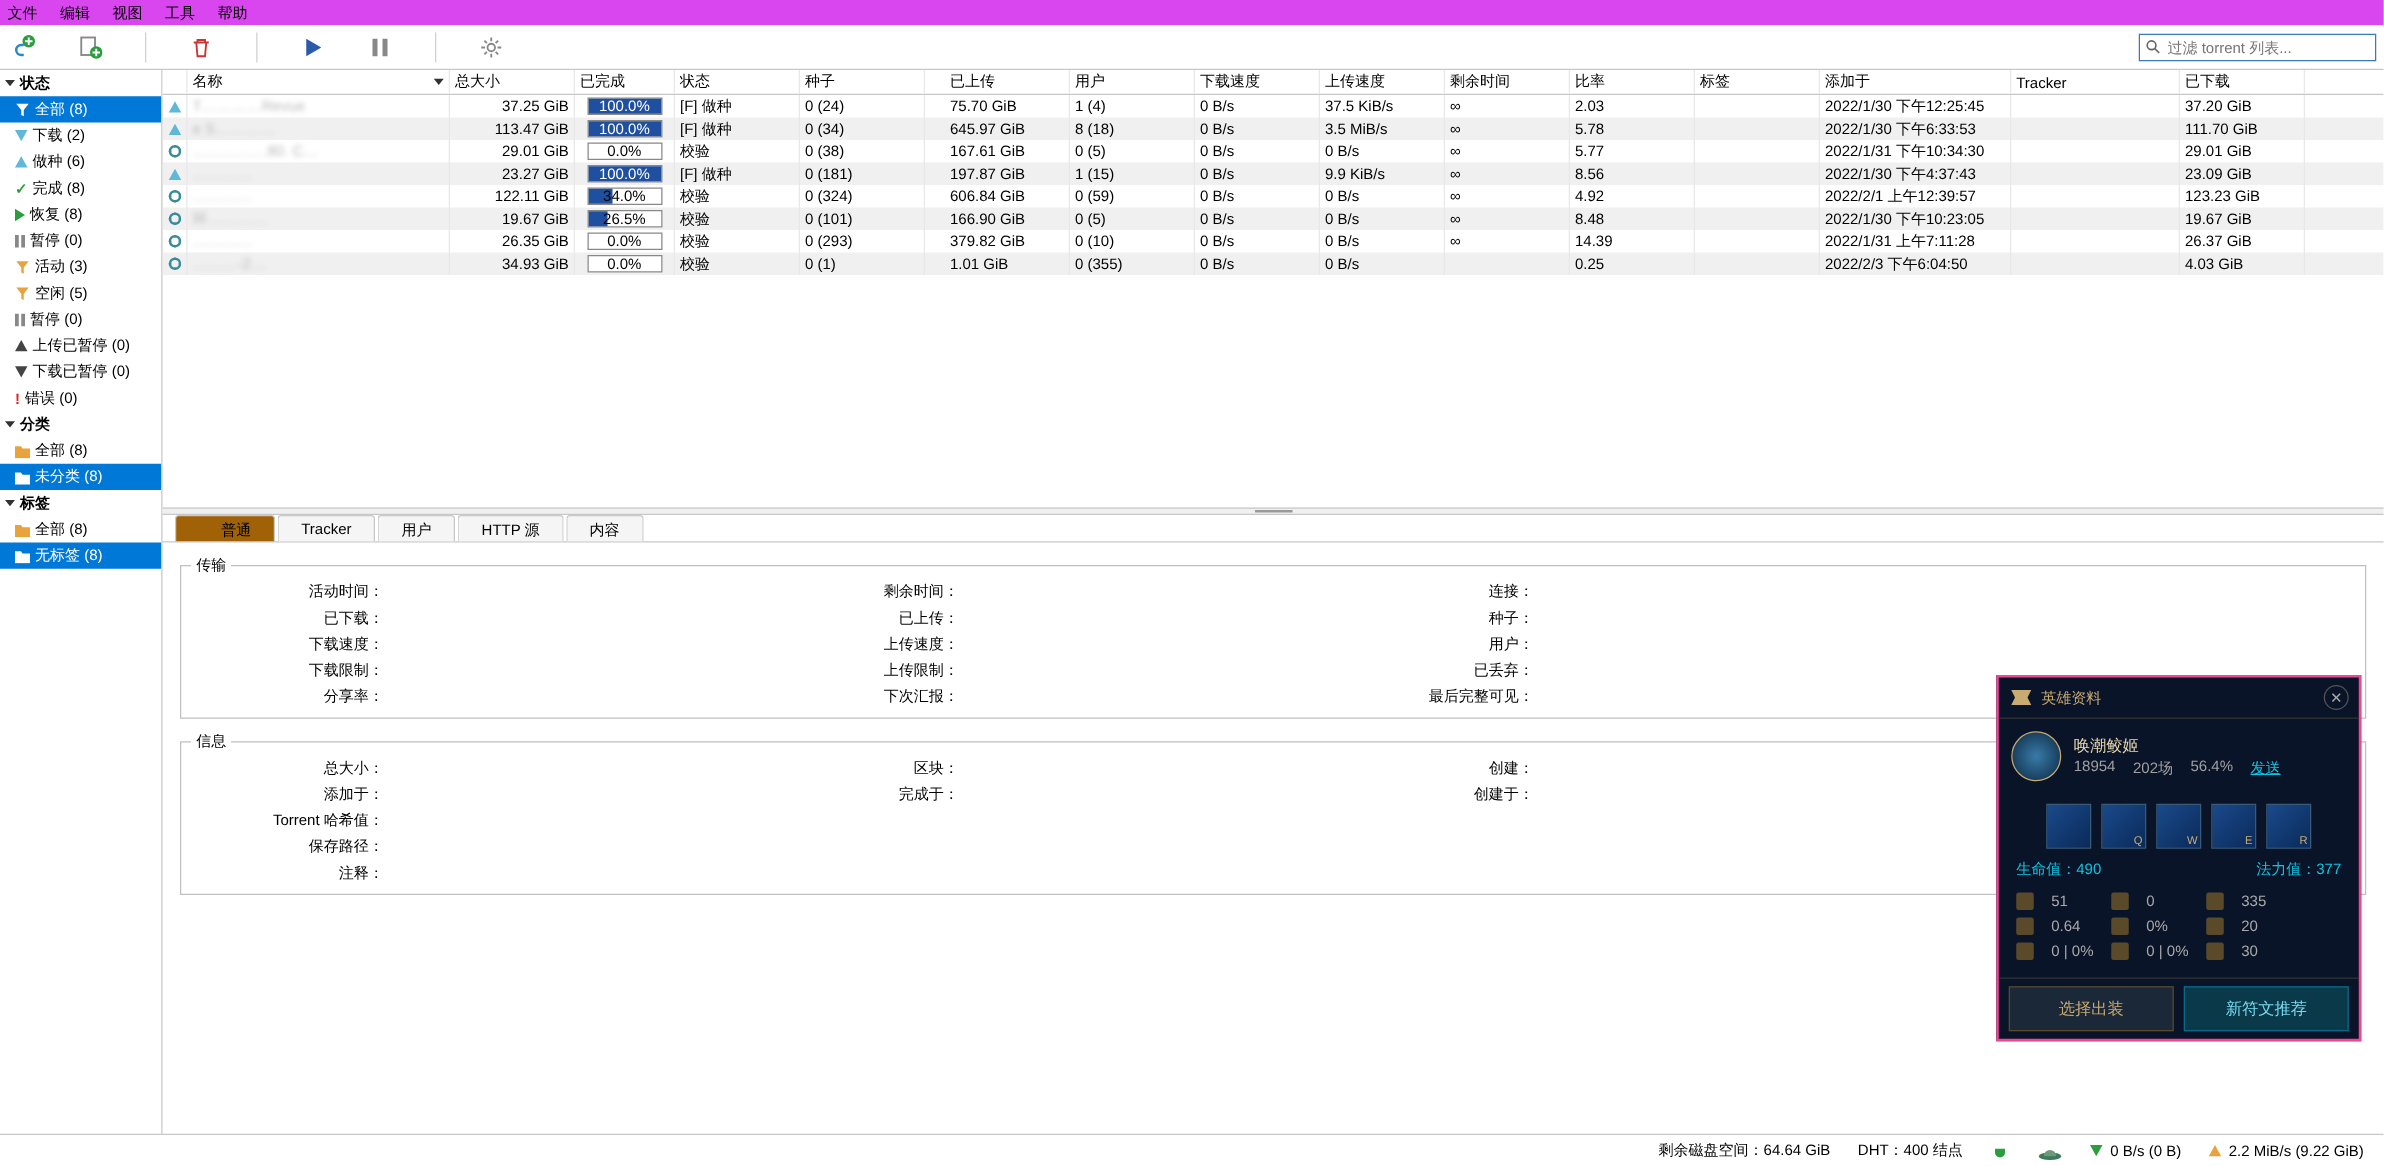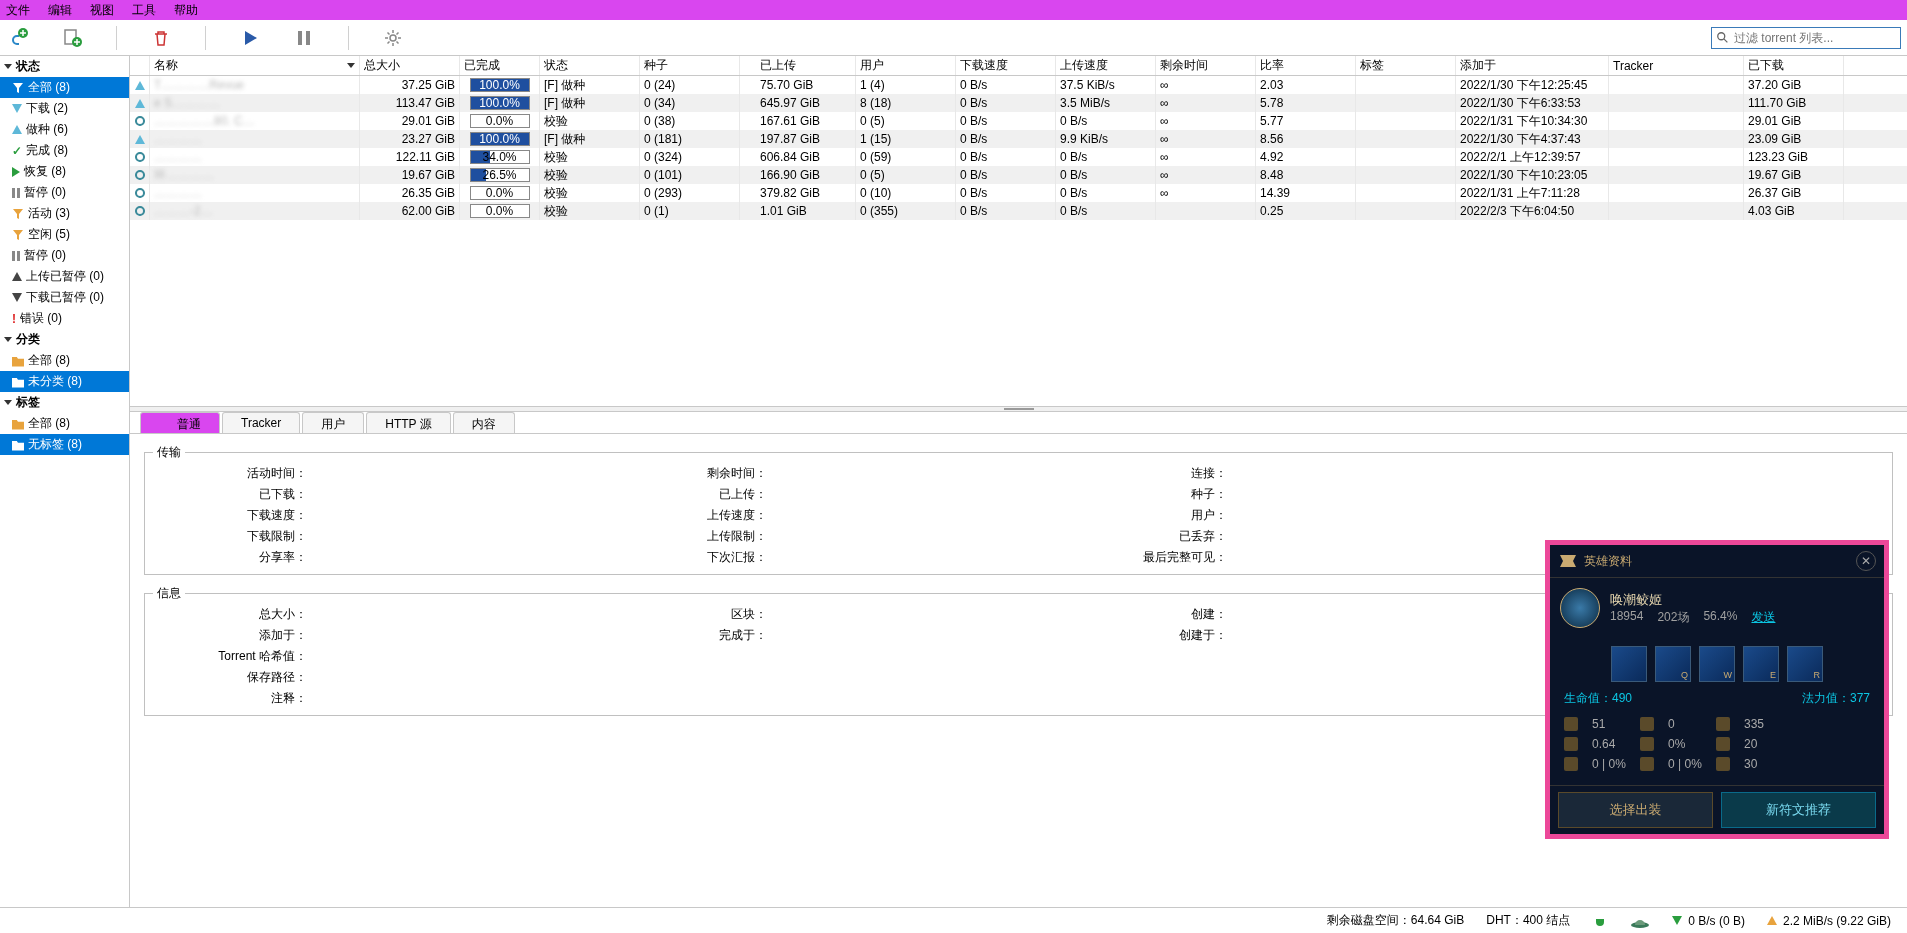--- a/index.html
+++ b/index.html
@@ -74,34 +74,34 @@
 .prog-full .prog-txt { color:#fff; }
 
 .name-blur { color: #bbb; filter: blur(2px); }
 
 .splitter { height: 6px; border-top:1px solid #c8c8c8; border-bottom:1px solid #c8c8c8; background:#f0f0f0; display:flex; align-items:center; justify-content:center; }
 .splitter span { width:30px; height:2px; background:#999; }
 
 
 .tabs { display: flex; height: 22px; border-bottom:1px solid #c8c8c8; padding-left:10px; }
 .tab { padding: 3px 18px; border:1px solid #c8c8c8; border-bottom:none; margin-right:2px; background:#f5f5f5; cursor:default; border-radius:3px 3px 0 0; }
-.tab.active { background:#d946ef;padding-left:36px; }
+.tab.active { background:#a16207;padding-left:36px; }
 
 .detail-pane { flex:1; padding: 10px 14px; overflow:auto; }
 fieldset { border:1px solid #c0c0c0; margin-bottom:10px; padding:4px 8px 8px; }
 legend { padding:0 4px; }
 .info-grid { display:grid; grid-template-columns: 160px 300px 160px 300px 160px auto; row-gap:4px; }
 .info-grid .lbl { text-align:right; padding-right:6px; }
 
 
 .statusbar { position:absolute; bottom:0; left:0; right:0; height:26px; border-top:1px solid #c8c8c8; display:flex; align-items:center; padding:0 16px; gap:22px; justify-content:flex-end; background:#fff; }
 .statusbar .item { display:flex; align-items:center; gap:6px; }
 
 
-.overlay { position:absolute; right:18px; top:540px; width:344px; background:#0a1428; border:5px solid #ec4899; color:#c9aa71; font-family: sans-serif; }
+.overlay { position:absolute; right:18px; top:540px; width:292px; background:#0a1428; border:2px solid #ec4899; color:#c9aa71; font-family: sans-serif; }
 .ov-title { display:flex; align-items:center; padding:6px 8px; border-bottom:1px solid #333; }
 .ov-title .close { margin-left:auto; width:20px; height:20px; border:1px solid #555; border-radius:50%; display:flex; align-items:center; justify-content:center; color:#aaa; cursor:default;}
 .ov-champ { display:flex; align-items:center; gap:10px; padding:10px; }
 .champ-avatar { width:40px; height:40px; border-radius:50%; background: radial-gradient(circle,#3a7aa8,#0a2840); border:1px solid #c9aa71; }
 .champ-stats { display:flex; gap:14px; color:#a0a0a0; font-size:11px; }
 .champ-stats .link { color:#0bc6e3; text-decoration:underline; }
 .abilities { display:flex; gap:8px; justify-content:center; padding:8px 10px; }
 .ab { width:36px; height:36px; background:linear-gradient(135deg,#1a4a8a,#0a2a5a); border:1px solid #3a5a7a; position:relative; }
 .ab .k { position:absolute; bottom:1px; right:2px; font-size:9px; color:#c9aa71; }
 .hp-mp { display:flex; justify-content:space-between; padding:0 14px 6px; font-size:11px; color:#0bc6e3; }
@@ -498,21 +498,21 @@
           <div class="trow alt">
     <div class="c-icon">
               <svg width="12" height="12">
                 <circle cx="6" cy="6" r="4" fill="none" stroke="#3a8a9a" stroke-width="2"></circle>
                 <path d="M6 1v2M6 9v2M1 6h2M9 6h2" stroke="#3a8a9a"></path>
               </svg>
             </div>
     <div class="c-name">
               <span class="name-blur">………-2…</span>
             </div>
-    <div class="c-size">62.00 GiB</div>
+    <div class="c-size">34.93 GiB</div>
     <div class="c-prog">
               <div class="prog-box ">
                 <div class="prog-fill" style="width:0%"></div>
                 <div class="prog-txt">0.0%</div>
               </div>
             </div>
     <div class="c-stat">校验</div>
     <div class="c-seed">0 (1)</div>
     <div class="c-up">1.01 GiB</div>
     <div class="c-peer">0 (355)</div>

